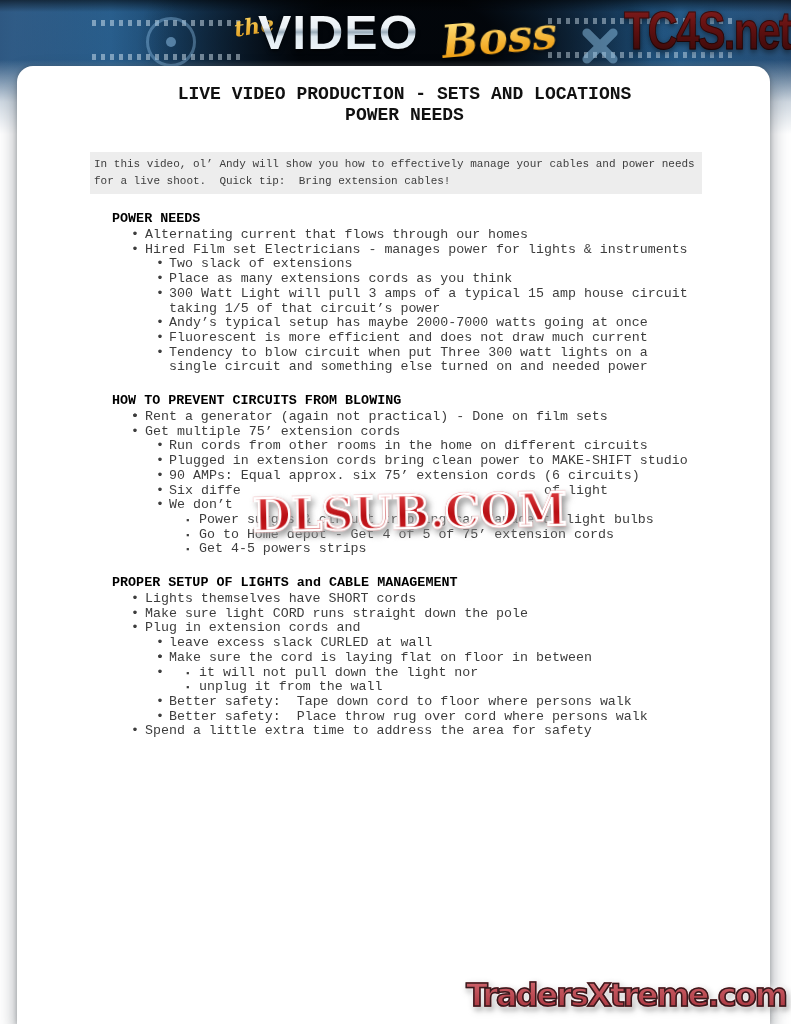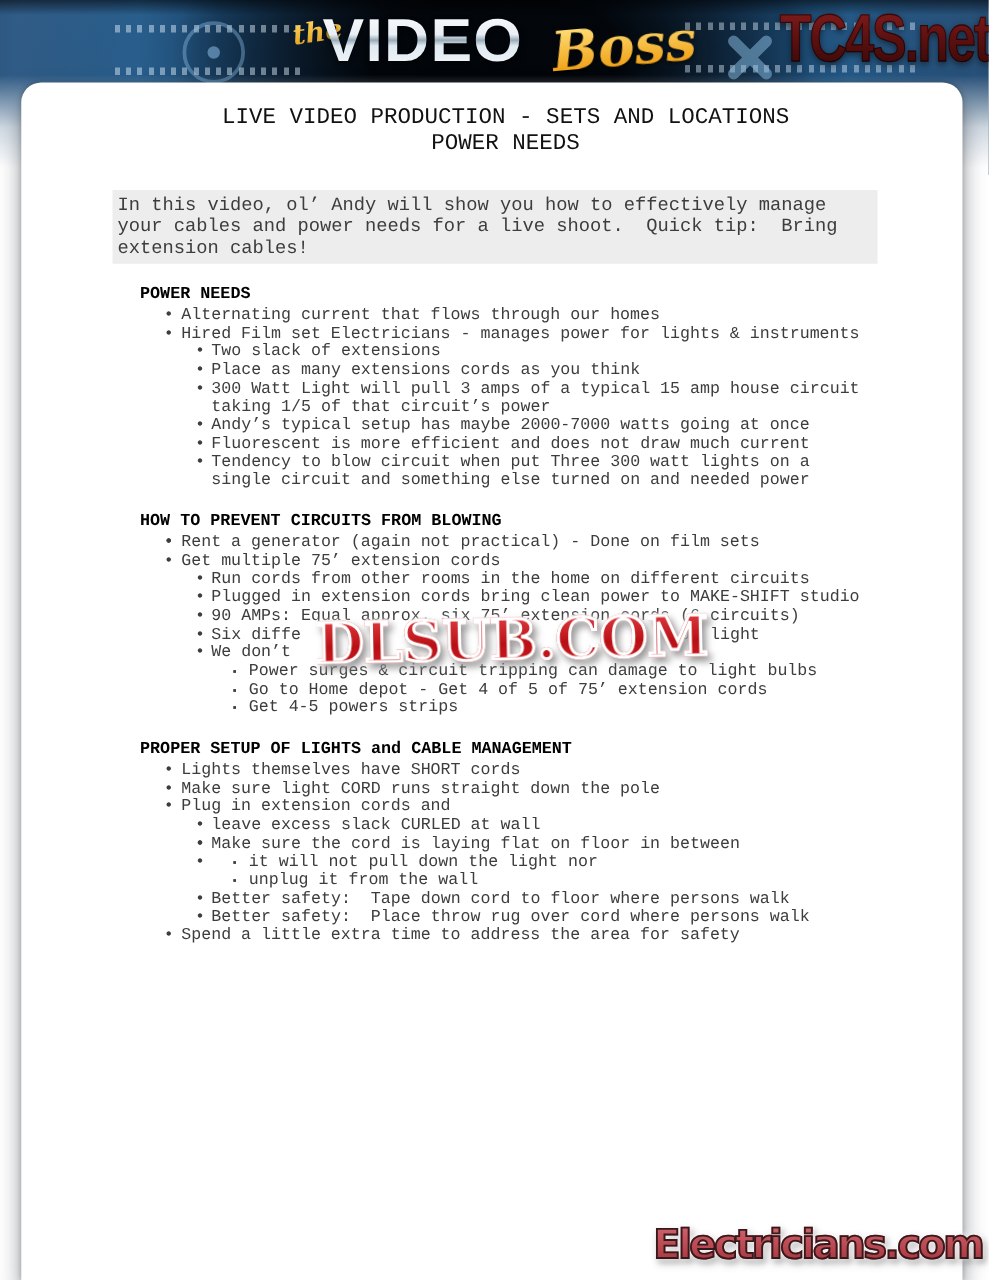--- a/index.html
+++ b/index.html
@@ -80,25 +80,25 @@
   }
 
   
   .page-card {
     position:absolute; left:17px; top:66px; width:753px; height:958px;
     background:#ffffff; border-radius:16px 16px 0 0;
     box-shadow:0 10px 18px rgba(40,50,60,0.5), 0 0 4px rgba(0,0,0,0.2);
   }
   .doc-title {
     padding-top:18px; padding-left:22px; text-align:center;
-    font-weight:normal; font-size:18px; line-height:21px; color:#111;
+    font-weight:bold; font-size:18px; line-height:21px; color:#111;
   }
   .intro {
     margin:26px 0 0 73px; width:608px; padding:4px 0 4px 4px;
-    background:#ededed; font-size:15px; line-height:17px; color:#3d3d3d;
+    background:#ededed; font-size:11px; line-height:17px; color:#3d3d3d;
     white-space:pre-wrap;
   }
   #sections { margin-left:95px; margin-right:40px; }
   .doc-section { margin-top:18px; }
   .doc-section:first-child { margin-top:17px; }
   .sec-h { margin:0 0 2px 0; font-size:13.4px; line-height:15px; font-weight:bold; color:#000; }
   .li { position:relative; font-size:13.3px; line-height:14.7px; color:#3d3d3d; }
   .li .txt { white-space:pre-wrap; }
   .li .blt { position:absolute; top:0; }
   .lvl1 { padding-left:33px; } .lvl1 .blt { left:19px; }
@@ -189,13 +189,13 @@
         <div class="li lvl3"><span class="blt">▪</span><span class="txt">it will not pull down the light nor</span></div>
         <div class="li lvl3"><span class="blt">▪</span><span class="txt">unplug it from the wall</span></div>
         <div class="li lvl2"><span class="blt">•</span><span class="txt">Better safety:  Tape down cord to floor where persons walk</span></div>
         <div class="li lvl2"><span class="blt">•</span><span class="txt">Better safety:  Place throw rug over cord where persons walk</span></div>
         <div class="li lvl1"><span class="blt">•</span><span class="txt">Spend a little extra time to address the area for safety</span></div>
       </section>
     </div>
 </div>
 
 <div class="dlsub">DLSUB.COM</div>
-<div class="footer-logo">Electricians.com</div>
+<div class="footer-logo">TradersXtreme.com</div>
 
 </body></html>

